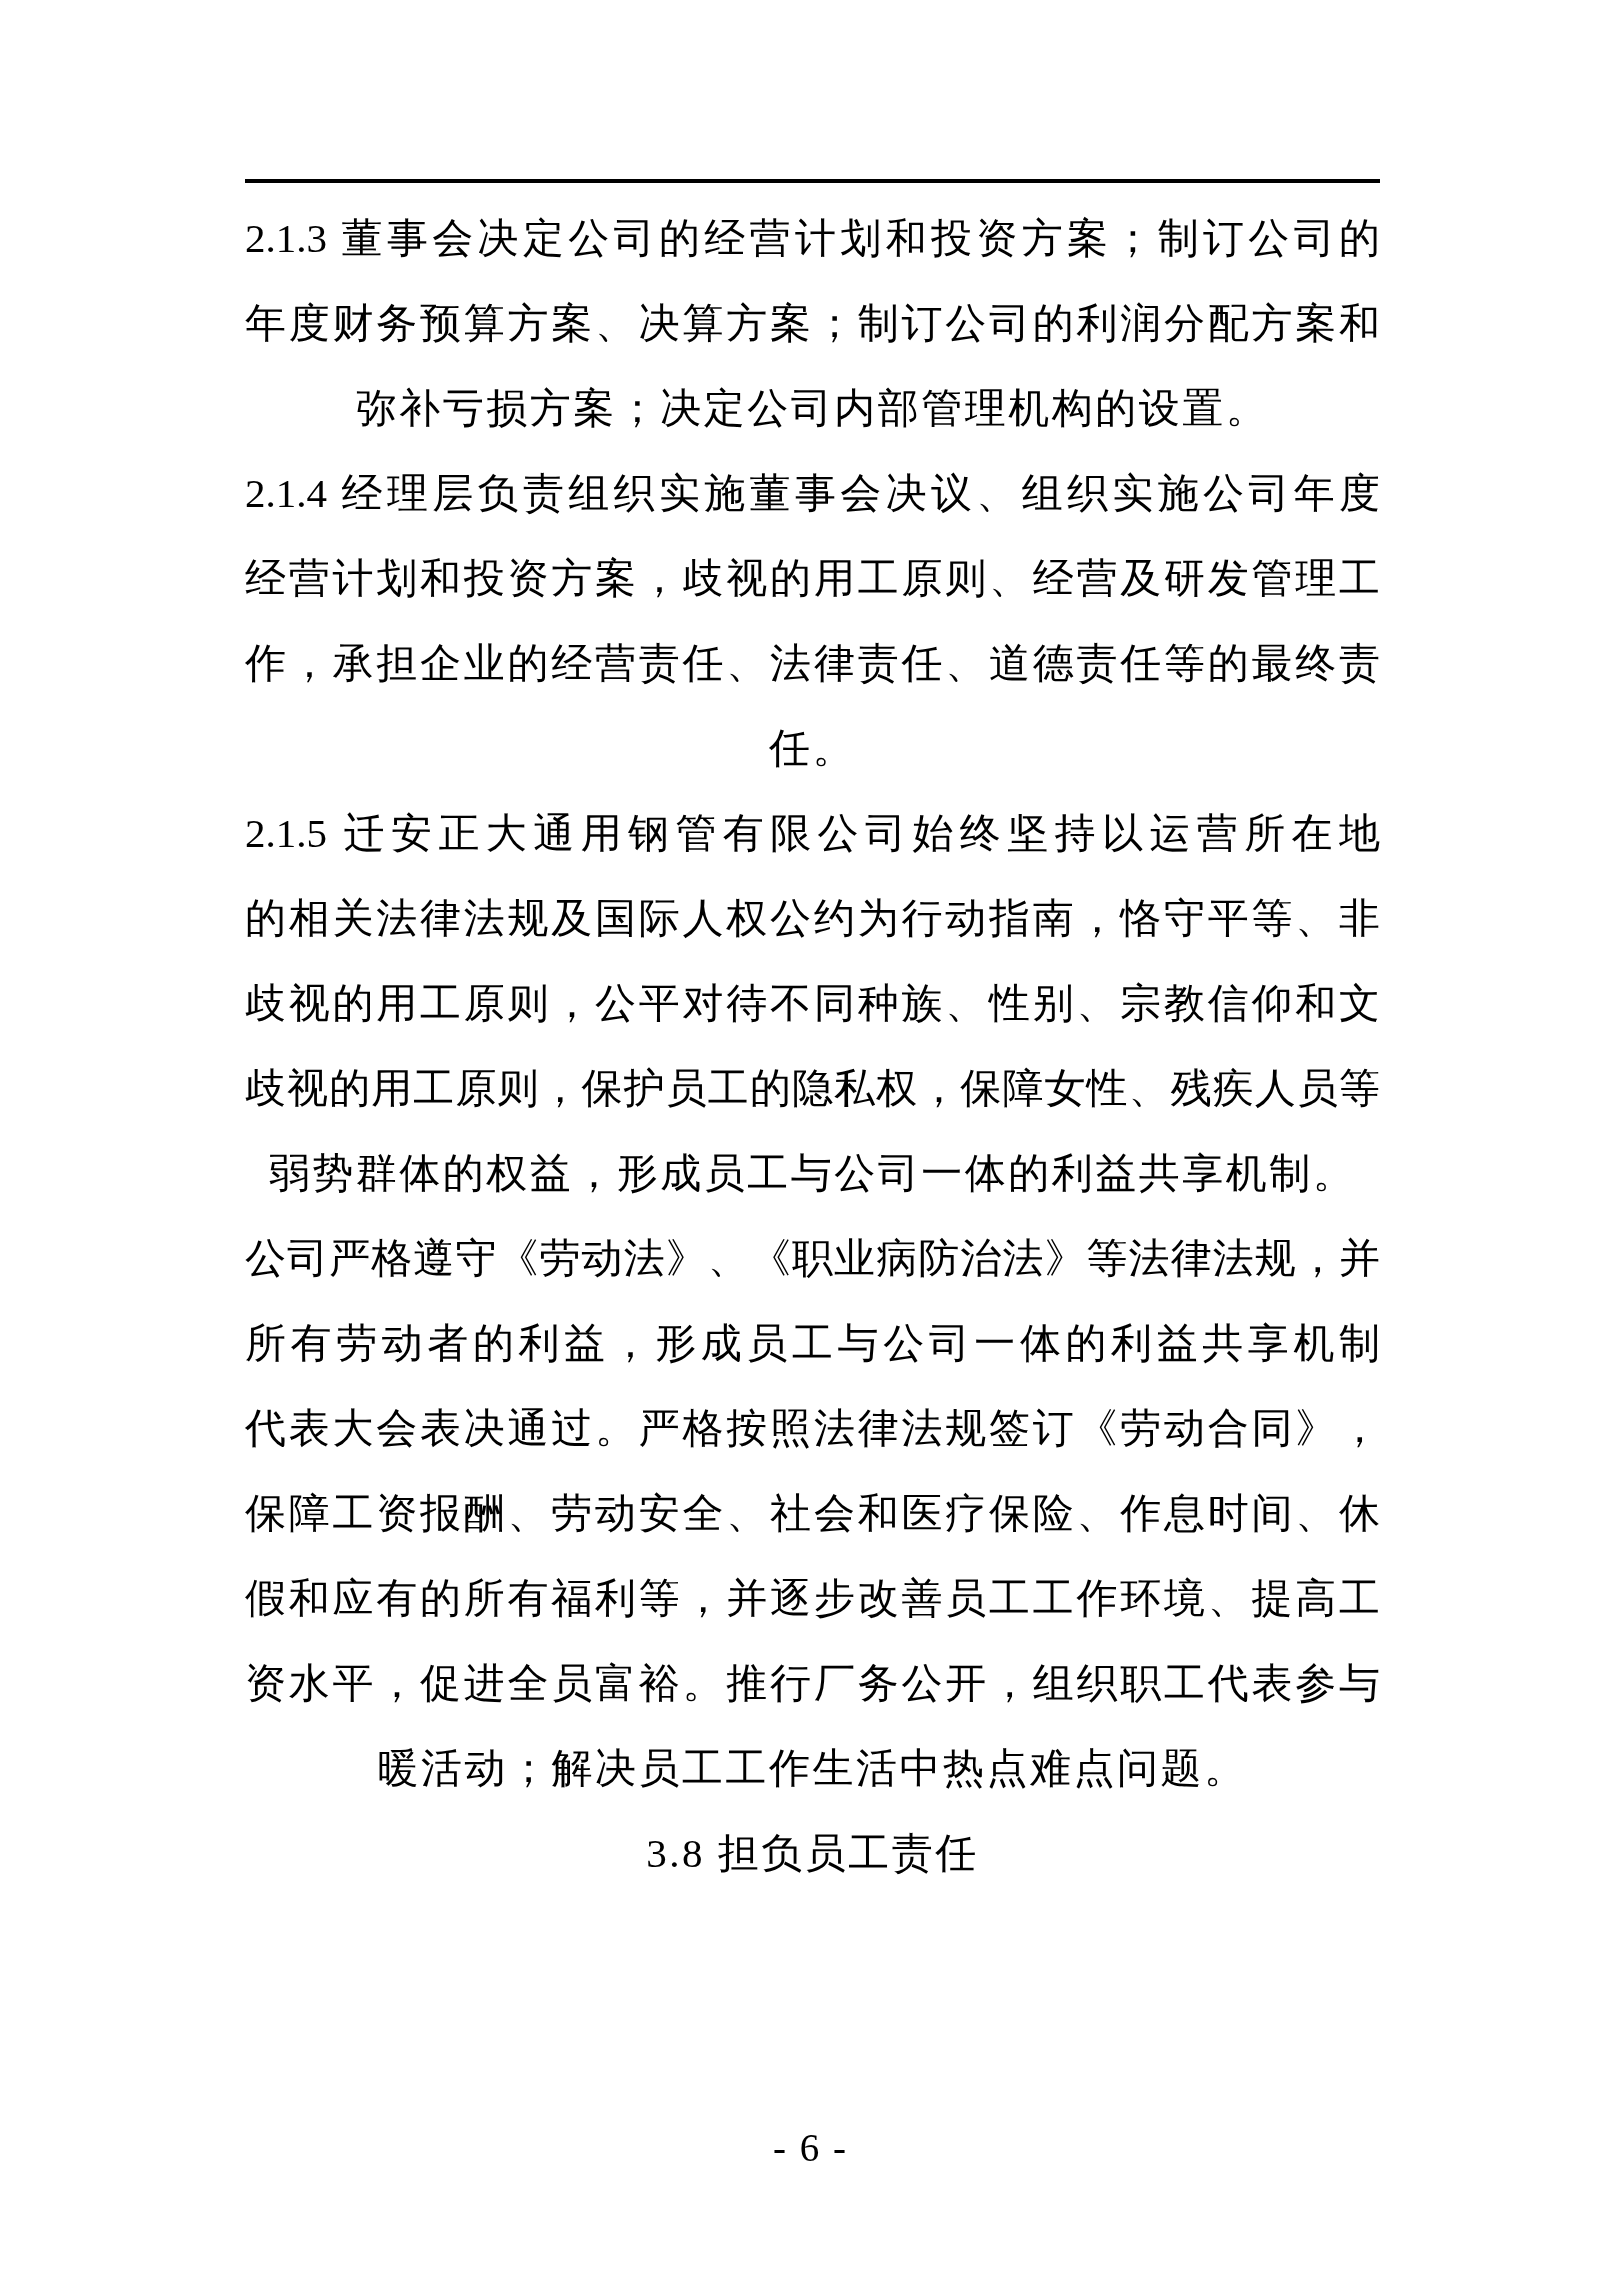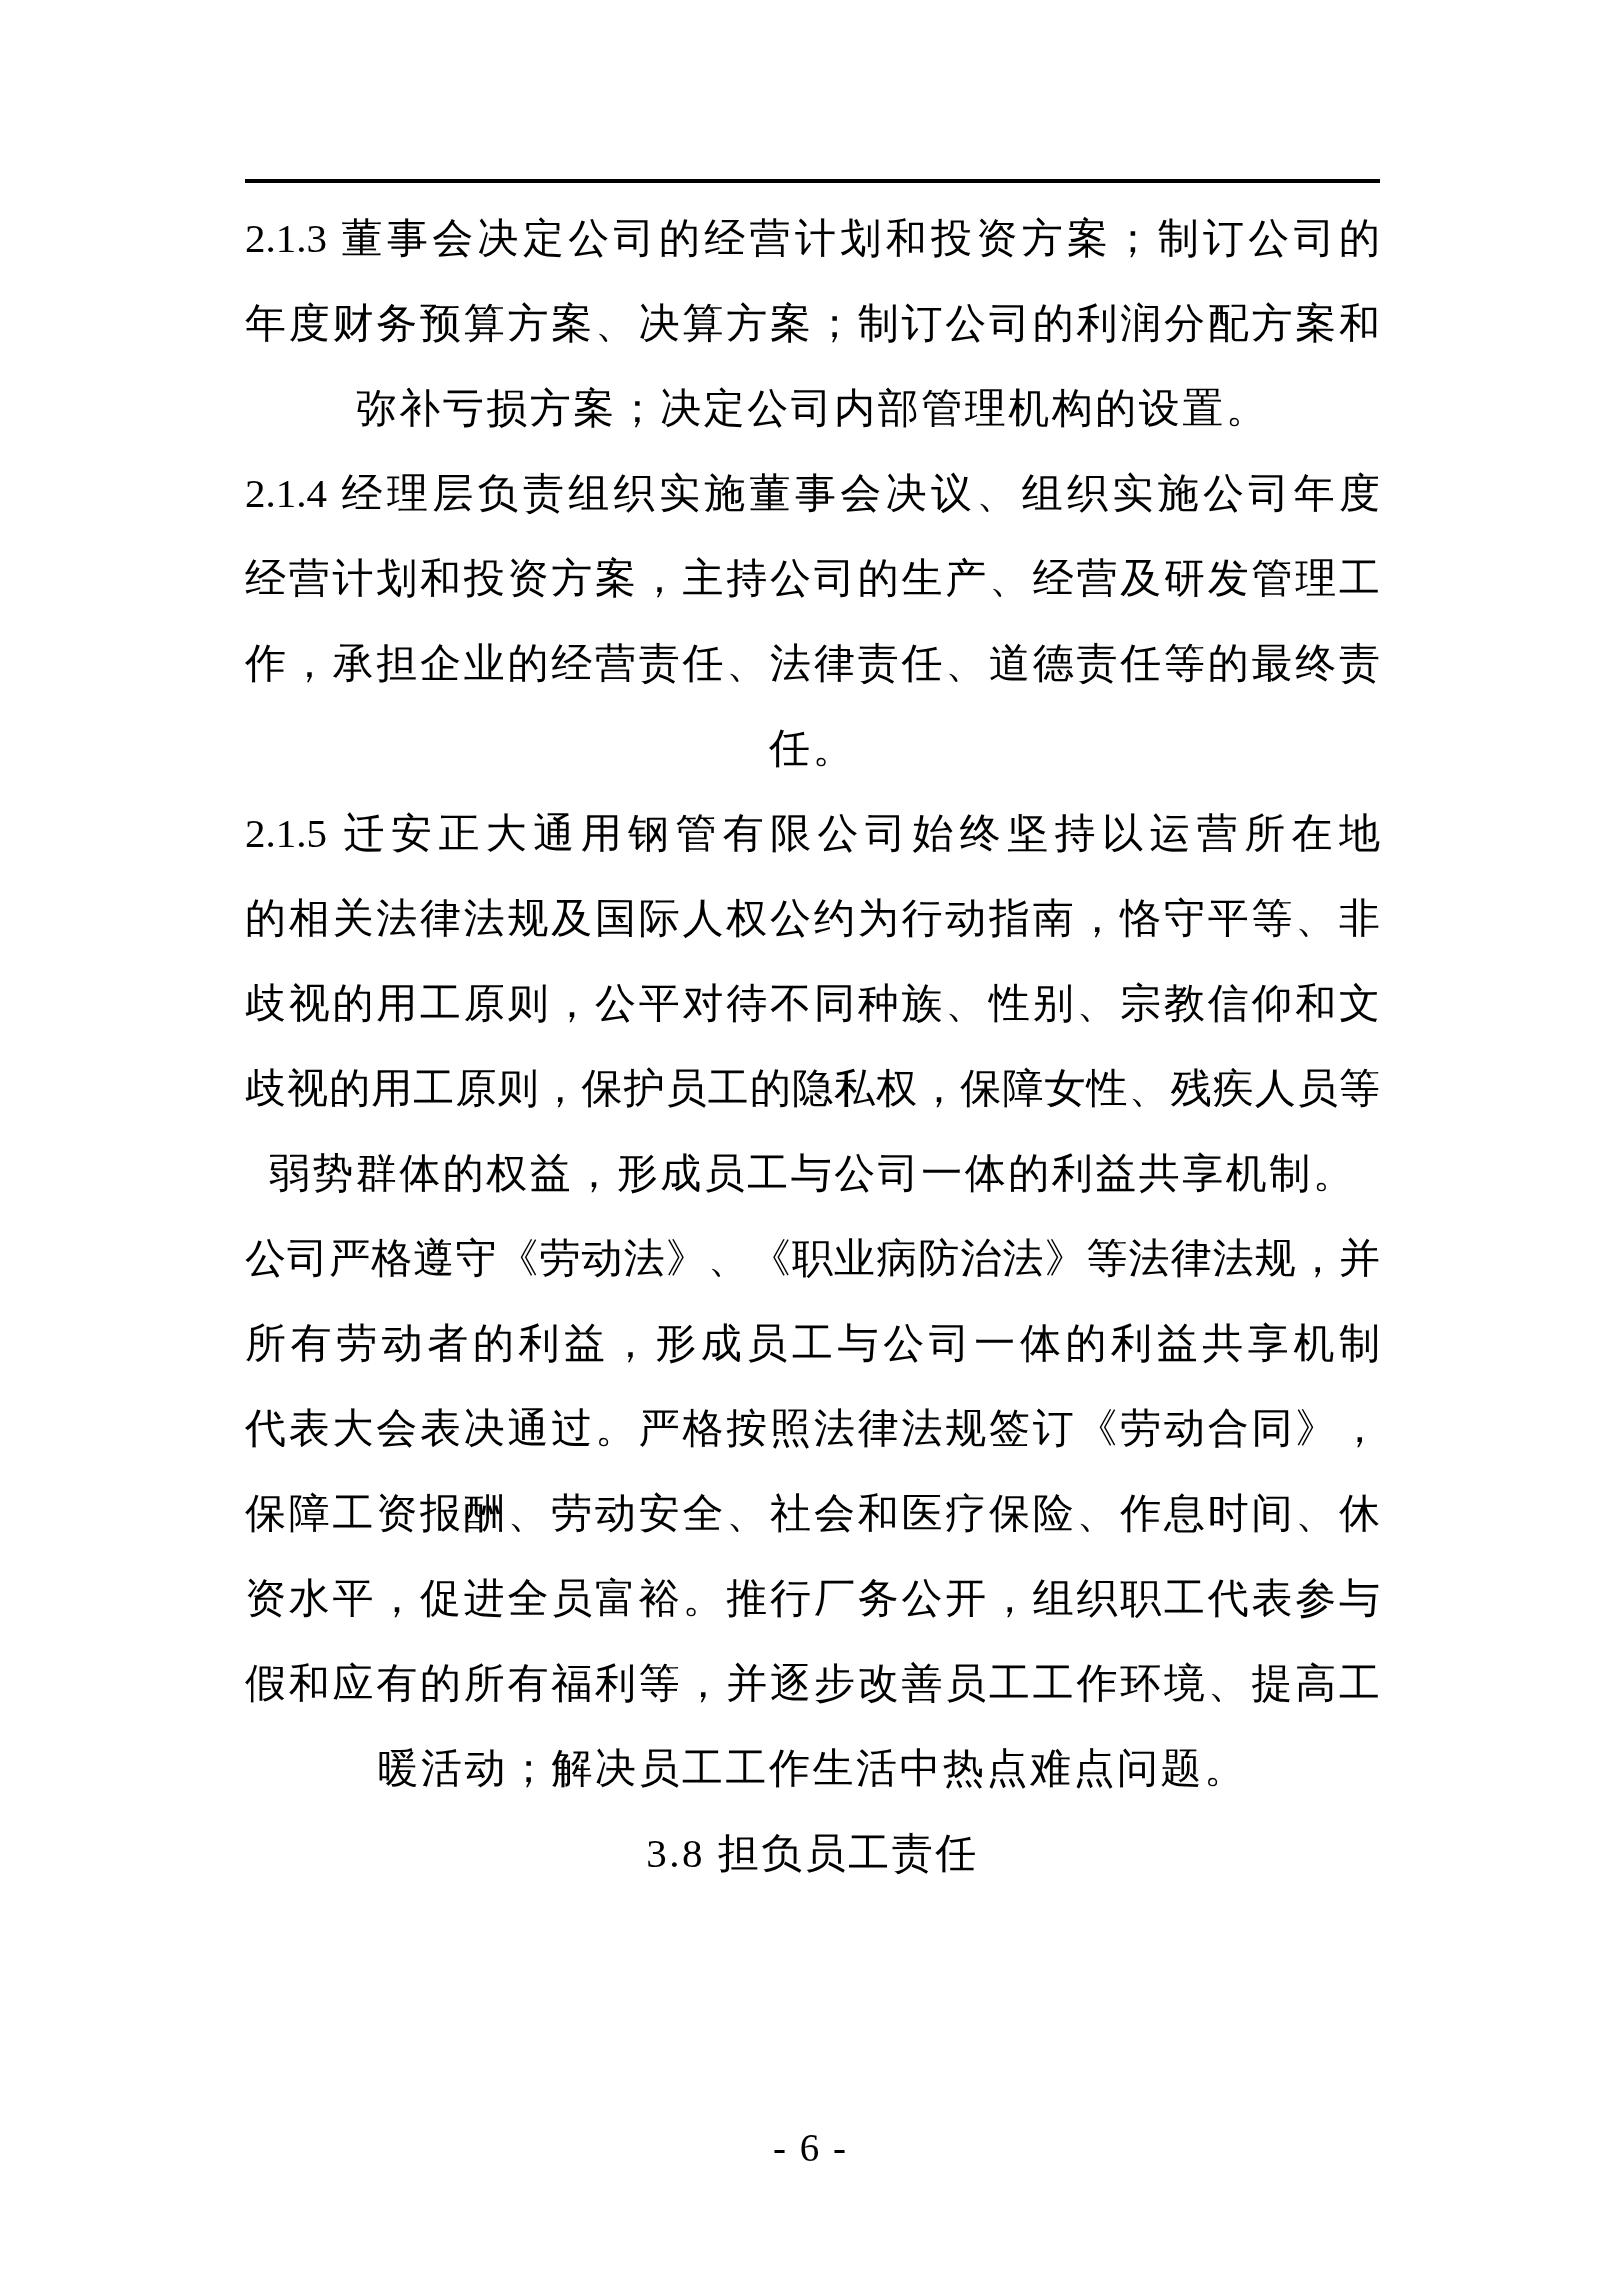--- a/index.html
+++ b/index.html
@@ -67,34 +67,34 @@
 <body>
 
 <div class="page">
   <div class="header-rule"></div>
 
   <div class="body-text">
     <div class="line full">2.1.3 董事会决定公司的经营计划和投资方案；制订公司的</div>
     <div class="line full">年度财务预算方案、决算方案；制订公司的利润分配方案和</div>
     <div class="line short">弥补亏损方案；决定公司内部管理机构的设置。</div>
     <div class="line full">2.1.4 经理层负责组织实施董事会决议、组织实施公司年度</div>
-    <div class="line full">经营计划和投资方案，主持公司的生产、经营及研发管理工</div>
+    <div class="line full">经营计划和投资方案，歧视的用工原则、经营及研发管理工</div>
     <div class="line full">作，承担企业的经营责任、法律责任、道德责任等的最终责</div>
     <div class="line short">任。</div>
     <div class="line full">2.1.5 迁安正大通用钢管有限公司始终坚持以运营所在地</div>
     <div class="line full">的相关法律法规及国际人权公约为行动指南，恪守平等、非</div>
     <div class="line full">歧视的用工原则，公平对待不同种族、性别、宗教信仰和文</div>
     <div class="line full">歧视的用工原则，保护员工的隐私权，保障女性、残疾人员等</div>
     <div class="line short">弱势群体的权益，形成员工与公司一体的利益共享机制。</div>
     <div class="line full">公司严格遵守《劳动法》、《职业病防治法》等法律法规，并</div>
     <div class="line full">所有劳动者的利益，形成员工与公司一体的利益共享机制</div>
     <div class="line full">代表大会表决通过。严格按照法律法规签订《劳动合同》，</div>
     <div class="line full">保障工资报酬、劳动安全、社会和医疗保险、作息时间、休</div>
+    <div class="line full">假和应有的所有福利等，并逐步改善员工工作环境、提高工</div>
     <div class="line full">资水平，促进全员富裕。推行厂务公开，组织职工代表参与</div>
-    <div class="line full">假和应有的所有福利等，并逐步改善员工工作环境、提高工</div>
     <div class="line short">暖活动；解决员工工作生活中热点难点问题。</div>
     <div class="line short">3.8 担负员工责任</div>
   </div>
 
   <div class="footer">
     <span>- 6 -</span>
   </div>
 </div>
 
 

